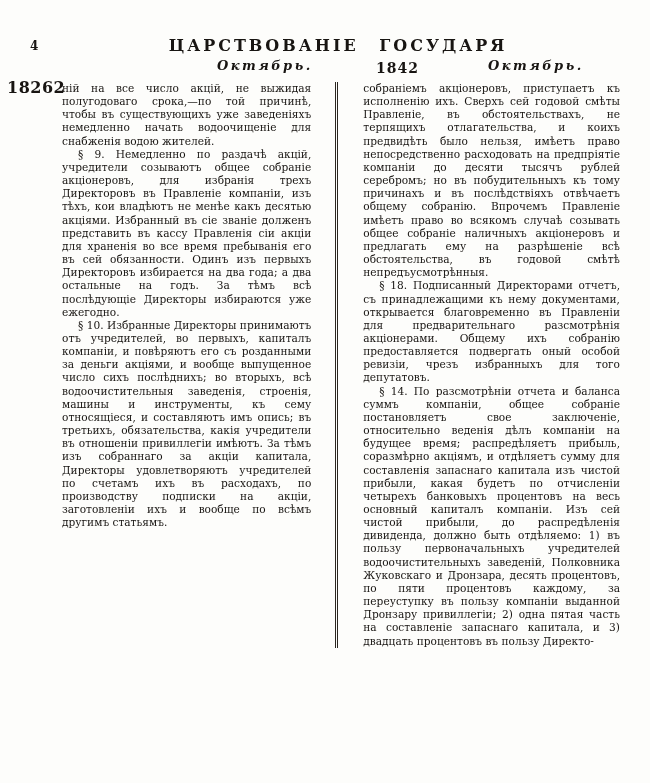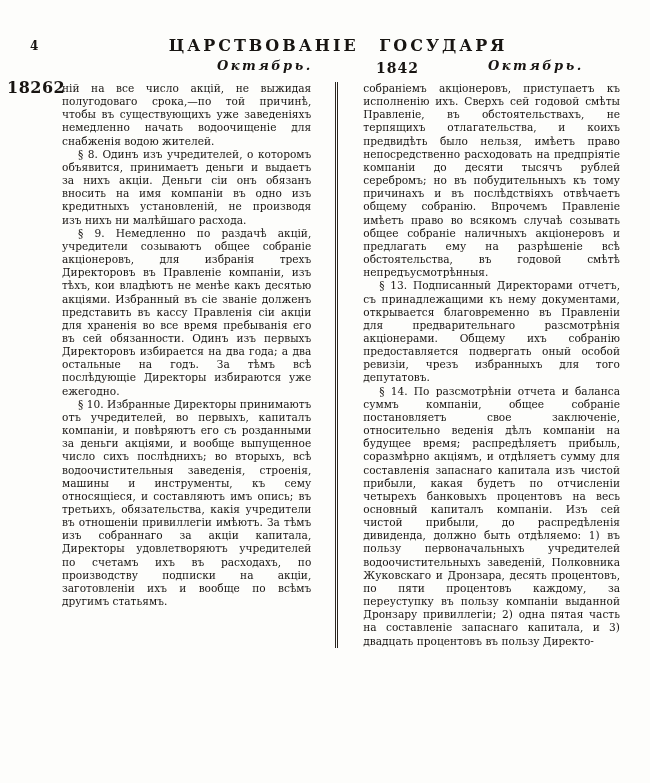--- a/index.html
+++ b/index.html
@@ -89,28 +89,27 @@
     <span class="year">1842</span>
     <span class="month month-right">Октябрь.</span>
   </div>
 
   <div class="act-number">18262</div>
 
   <div class="columns">
 
     <div class="col col-left">
       <p class="para">ній на все число акцій, не выжидая полугодоваго срока,—по той причинѣ, чтобы въ существующихъ уже заведеніяхъ немедленно начать водоочищеніе для снабженія водою жителей.</p>
-      <p class="para indent">§ 8. Одинъ изъ учредителей, о которомъ объявится, принимаетъ деньги и выдаетъ за нихъ акціи. Деньги сіи онъ обязанъ вносить на имя компаніи въ одно изъ кредитныхъ установленій, не производя изъ нихъ ни малѣйшаго расхода.</p>
       <p class="para indent">§ 9. Немедленно по раздачѣ акцій, учредители созываютъ общее собраніе акціонеровъ, для избранія трехъ Директоровъ въ Правленіе компаніи, изъ тѣхъ, кои владѣютъ не менѣе какъ десятью акціями. Избранный въ сіе званіе долженъ представить въ кассу Правленія сіи акціи для храненія во все время пребыванія его въ сей обязанности. Одинъ изъ первыхъ Директоровъ избирается на два года; а два остальные на годъ. За тѣмъ всѣ послѣдующіе Директоры избираются уже ежегодно.</p>
       <p class="para indent">§ 10. Избранные Директоры принимаютъ отъ учредителей, во первыхъ, капиталъ компаніи, и повѣряютъ его съ розданными за деньги акціями, и вообще выпущенное число сихъ послѣднихъ; во вторыхъ, всѣ водоочистительныя заведенія, строенія, машины и инструменты, къ сему относящіеся, и составляютъ имъ опись; въ третьихъ, обязательства, какія учредители въ отношеніи привиллегіи имѣютъ. За тѣмъ изъ собраннаго за акціи капитала, Директоры удовлетворяютъ учредителей по счетамъ ихъ въ расходахъ, по производству подписки на акціи, заготовленіи ихъ и вообще по всѣмъ другимъ статьямъ.</p>
     </div>
 
     <div class="col-divider"></div>
 
     <div class="col col-right">
       <p class="para">собраніемъ акціонеровъ, приступаетъ къ исполненію ихъ. Сверхъ сей годовой смѣты Правленіе, въ обстоятельствахъ, не терпящихъ отлагательства, и коихъ предвидѣть было нельзя, имѣетъ право непосредственно расходовать на предпріятіе компаніи до десяти тысячъ рублей серебромъ; но въ побудительныхъ къ тому причинахъ и въ послѣдствіяхъ отвѣчаетъ общему собранію. Впрочемъ Правленіе имѣетъ право во всякомъ случаѣ созывать общее собраніе наличныхъ акціонеровъ и предлагать ему на разрѣшеніе всѣ обстоятельства, въ годовой смѣтѣ непредъусмотрѣнныя.</p>
-      <p class="para indent">§ 13. Подписанный Директорами отчетъ, съ принадлежащими къ нему документами, открывается благовременно въ Правленіи для предварительнаго разсмотрѣнія акціонерами. Общему ихъ собранію предоставляется подвергать оный особой ревизіи, чрезъ избранныхъ для того депутатовъ.</p>
+      <p class="para indent">§ 18. Подписанный Директорами отчетъ, съ принадлежащими къ нему документами, открывается благовременно въ Правленіи для предварительнаго разсмотрѣнія акціонерами. Общему ихъ собранію предоставляется подвергать оный особой ревизіи, чрезъ избранныхъ для того депутатовъ.</p>
       <p class="para indent">§ 14. По разсмотрѣніи отчета и баланса суммъ компаніи, общее собраніе постановляетъ свое заключеніе, относительно веденія дѣлъ компаніи на будущее время; распредѣляетъ прибыль, соразмѣрно акціямъ, и отдѣляетъ сумму для составленія запаснаго капитала изъ чистой прибыли, какая будетъ по отчисленіи четырехъ банковыхъ процентовъ на весь основный капиталъ компаніи. Изъ сей чистой прибыли, до распредѣленія дивиденда, должно быть отдѣляемо: 1) въ пользу первоначальныхъ учредителей водоочистительныхъ заведеній, Полковника Жуковскаго и Дронзара, десять процентовъ, по пяти процентовъ каждому, за переуступку въ пользу компаніи выданной Дронзару привиллегіи; 2) одна пятая часть на составленіе запаснаго капитала, и 3) двадцать процентовъ въ пользу Директо-</p>
     </div>
 
   </div>
 
 </div>
 
 </body></html>

